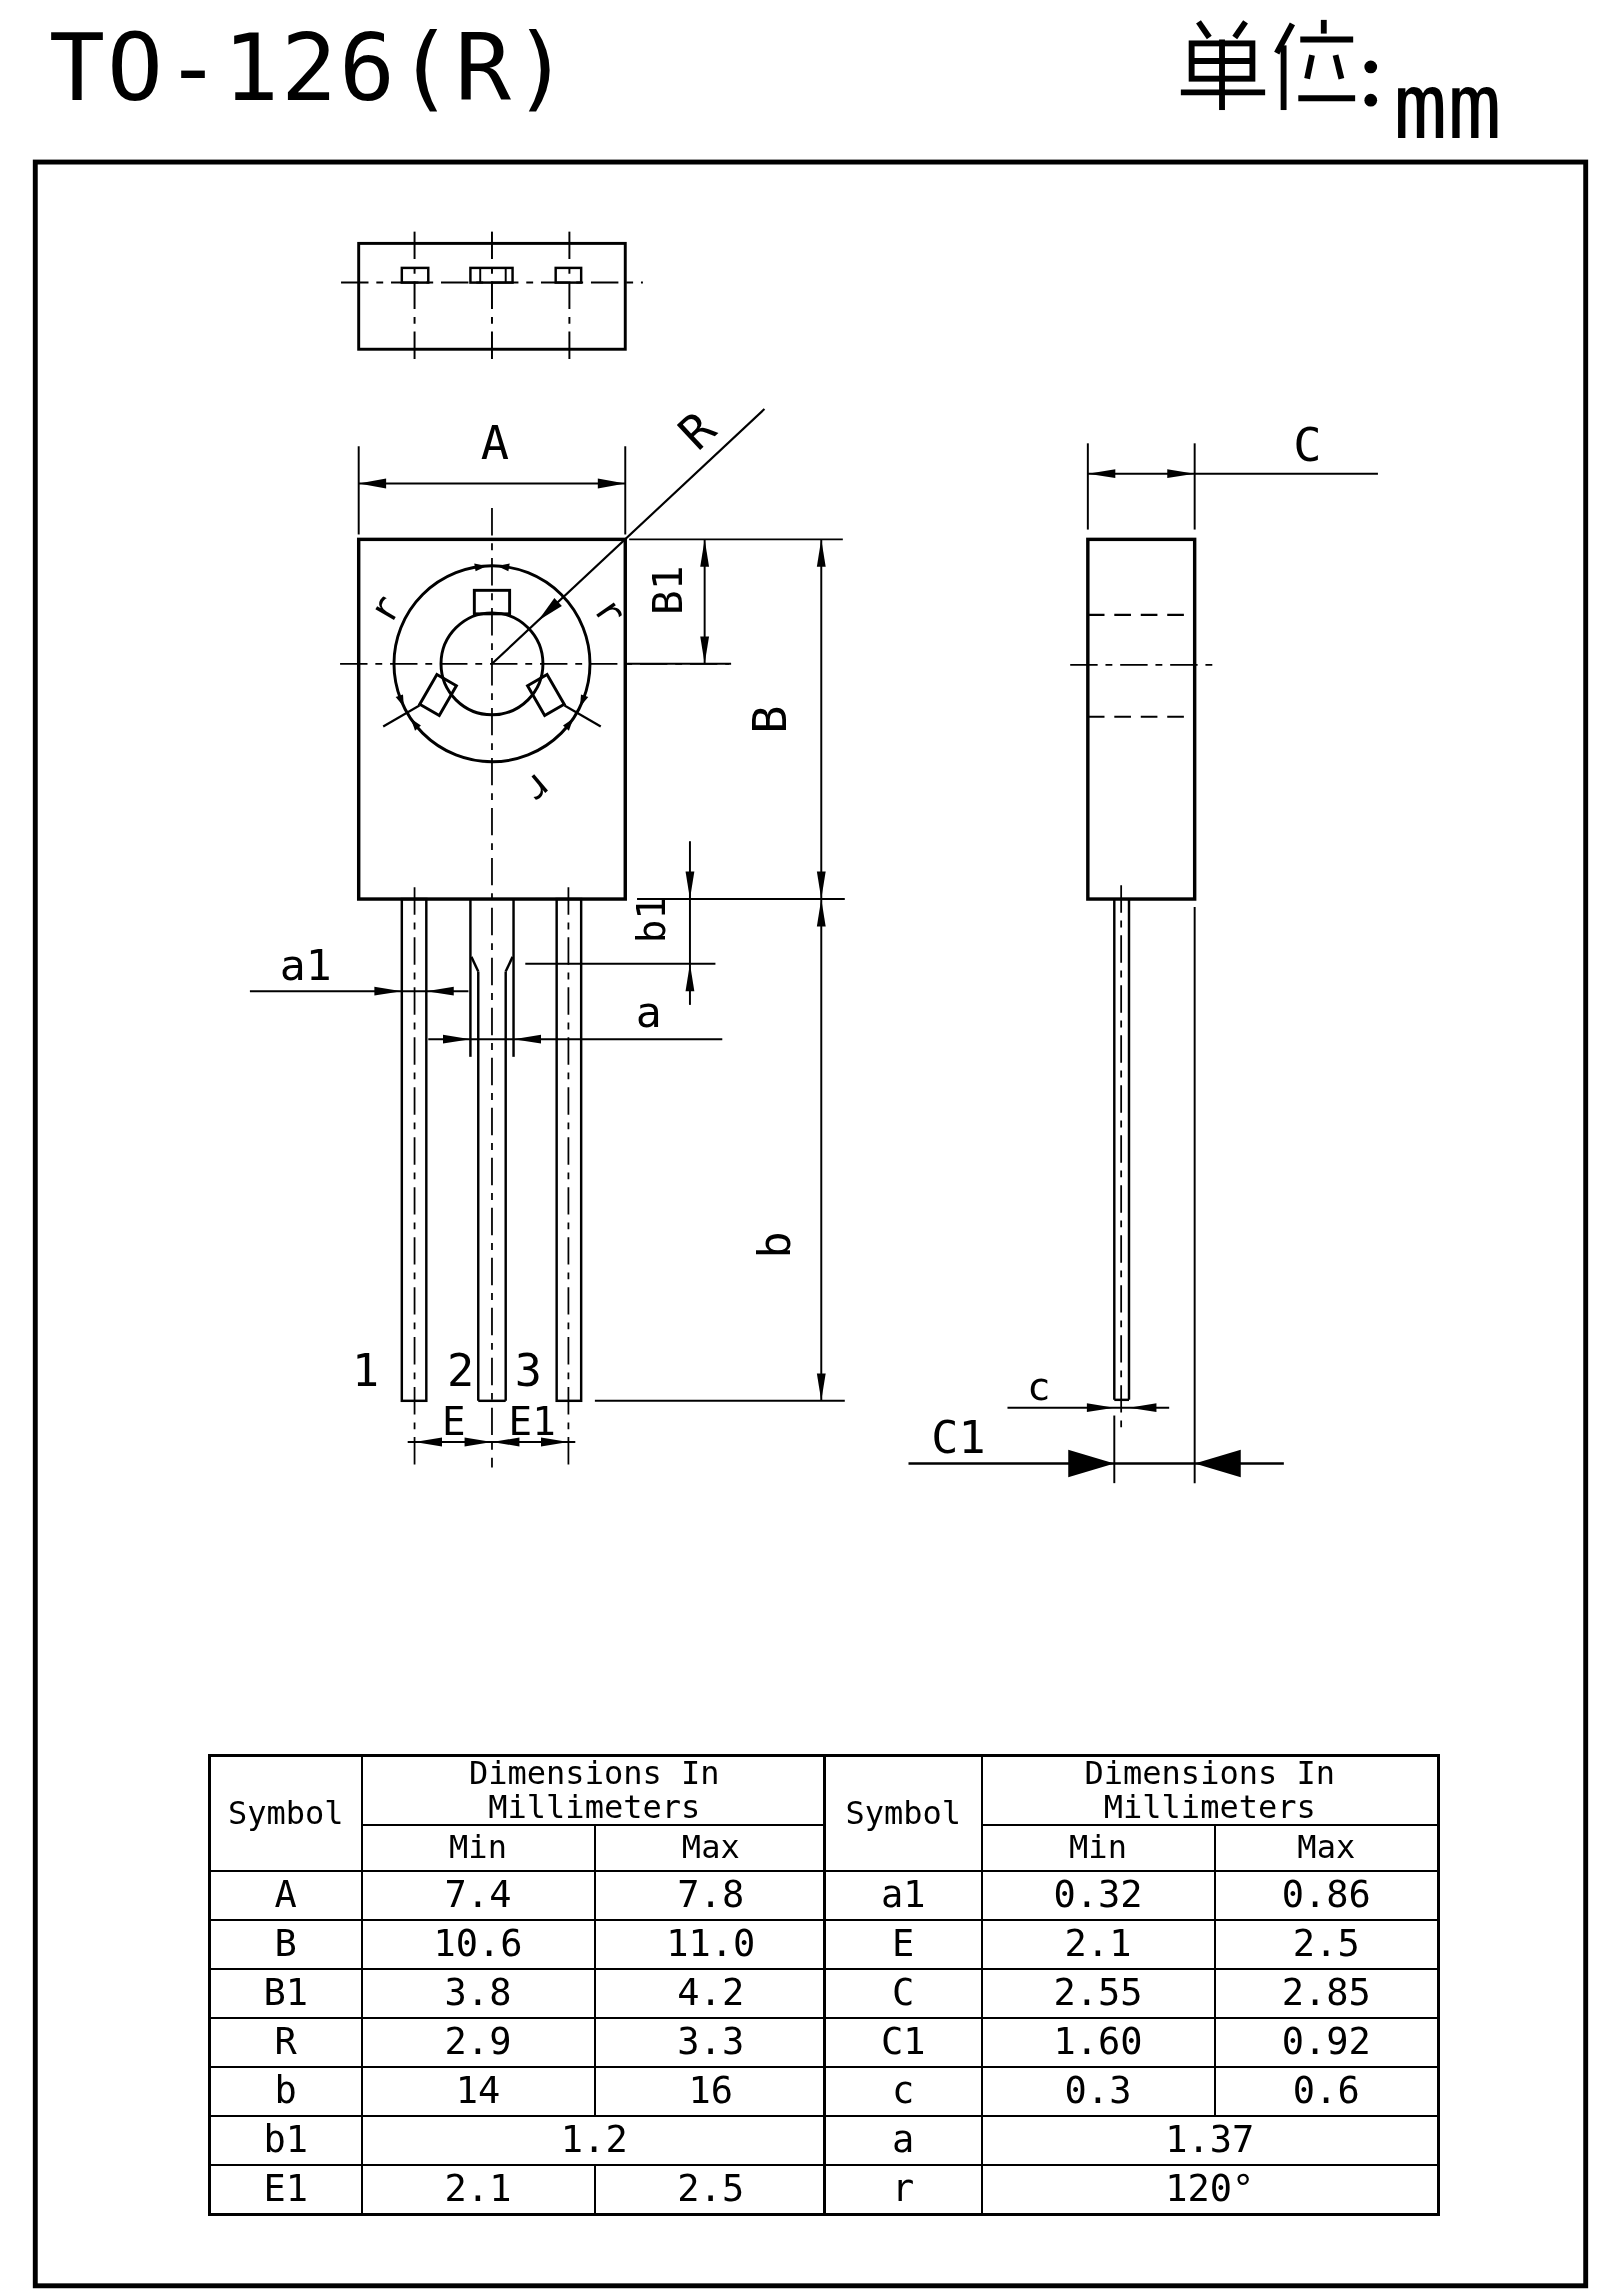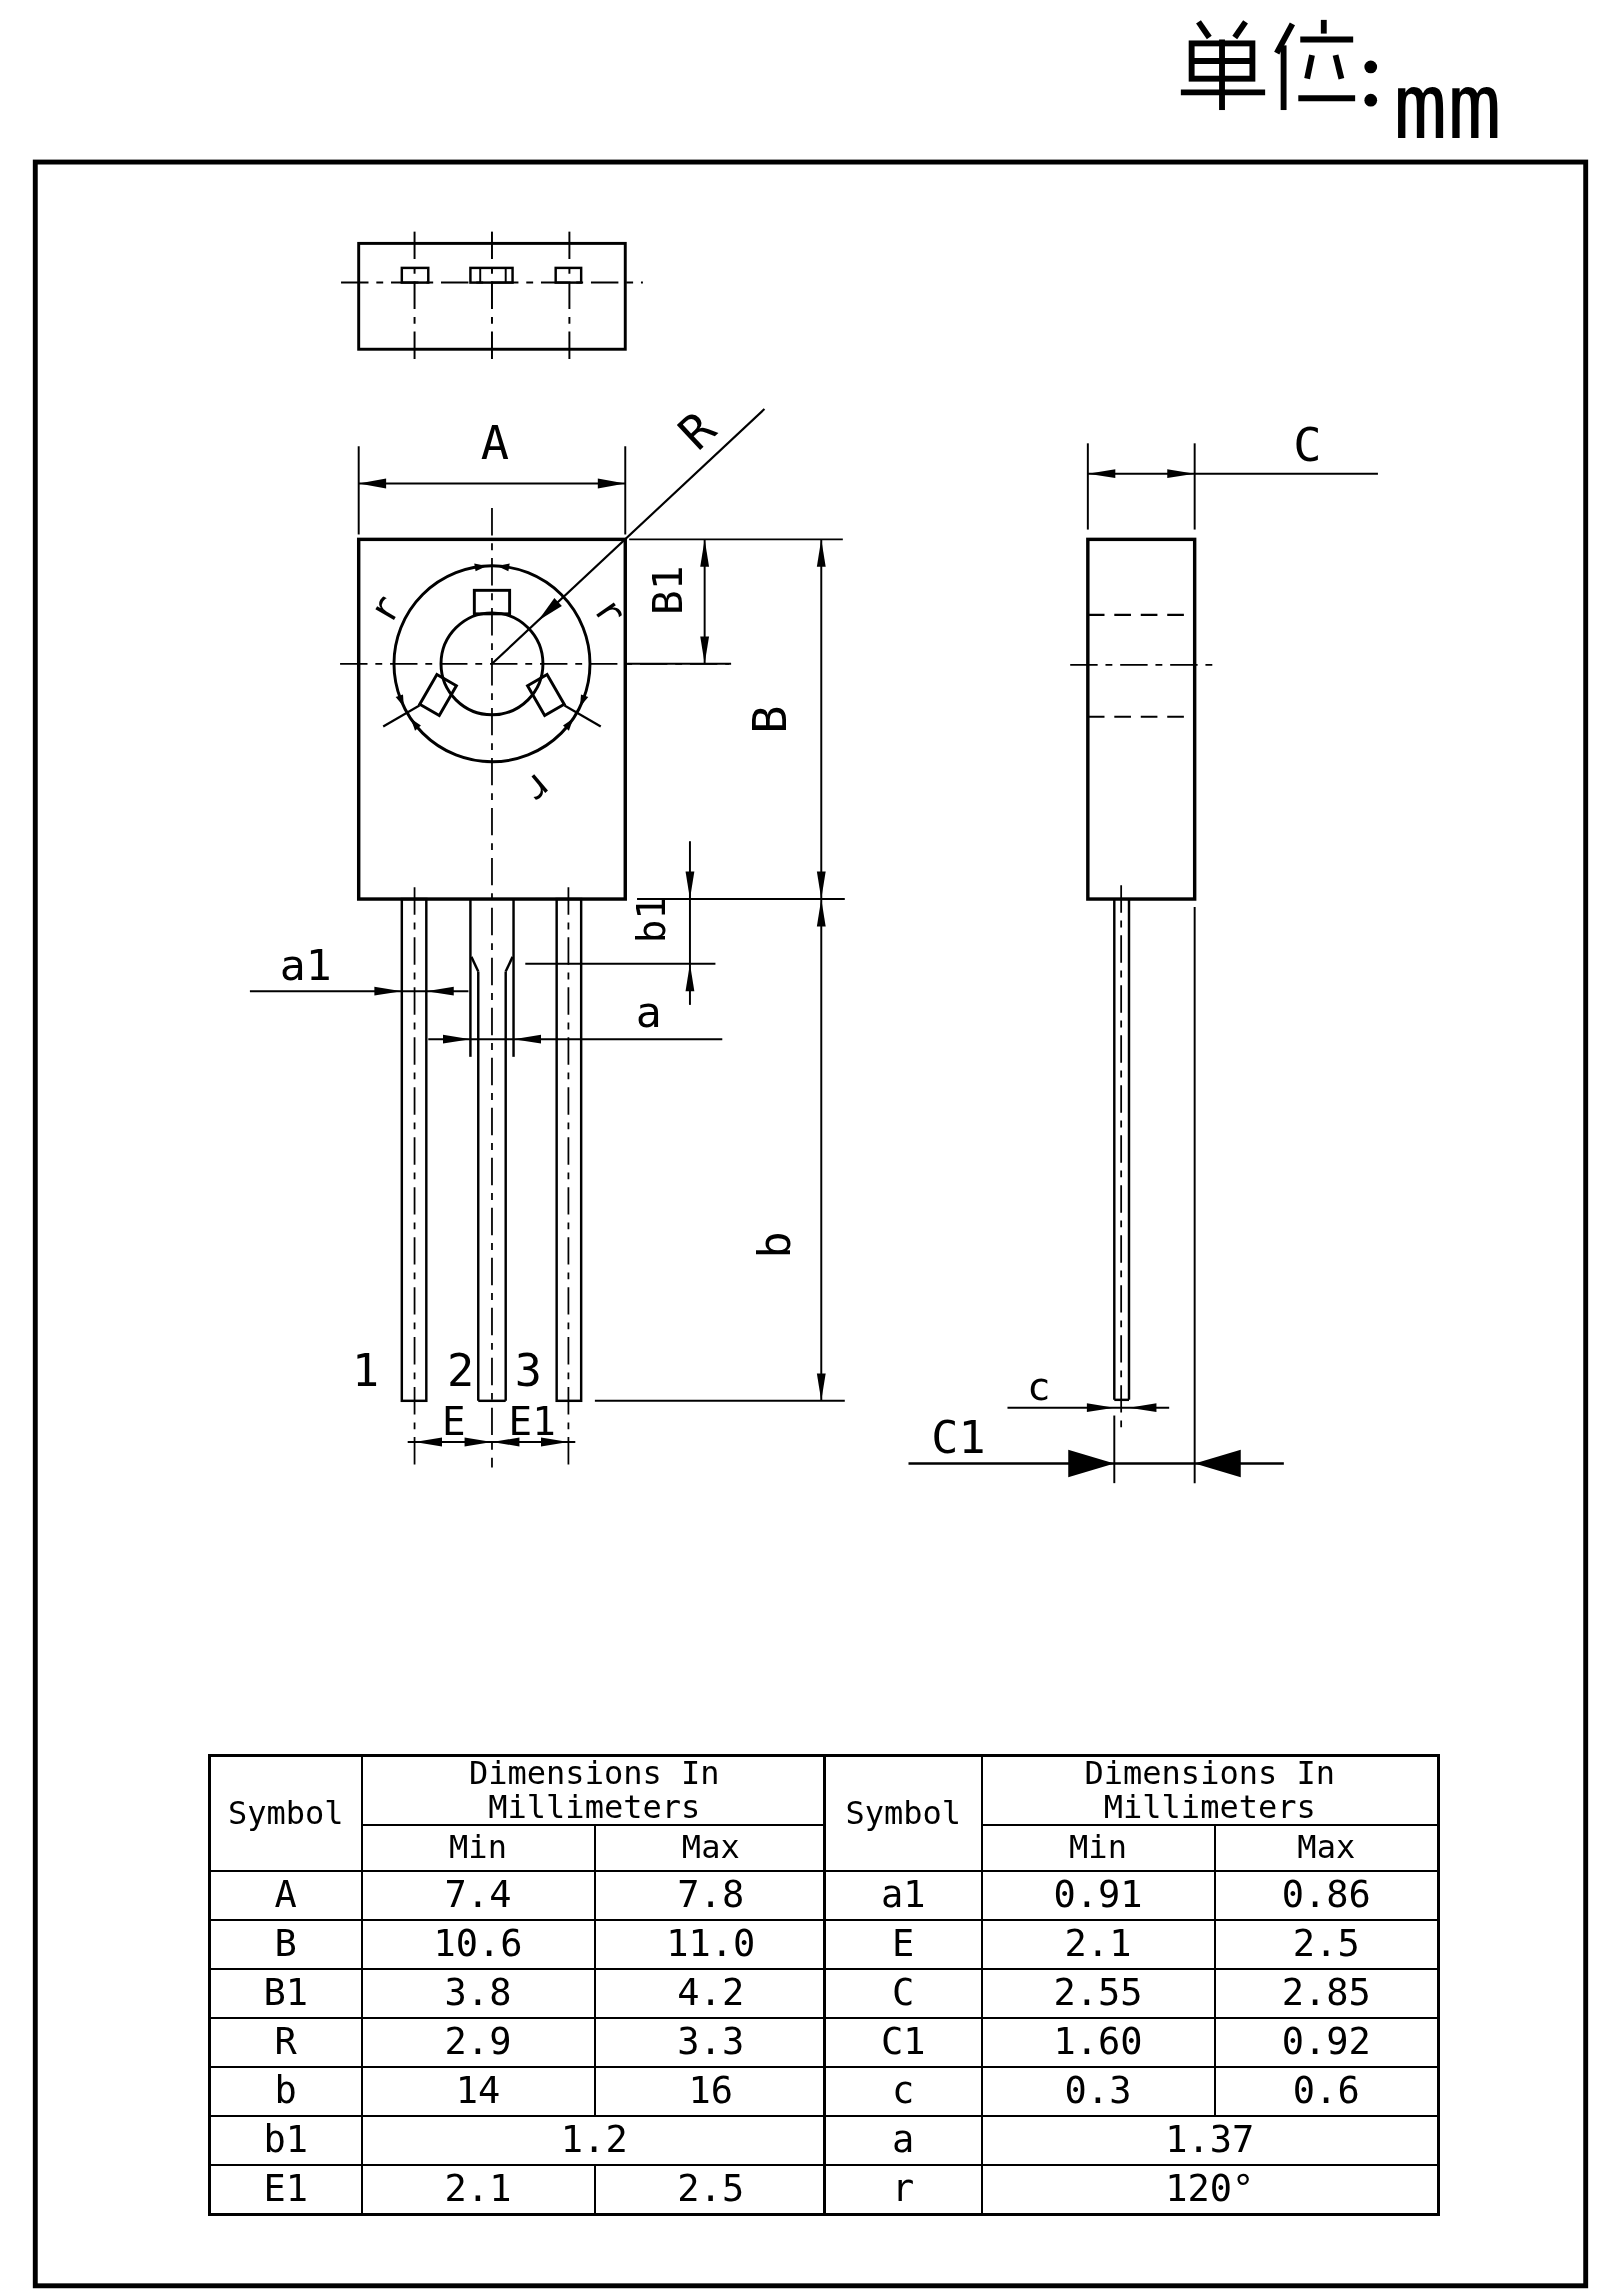--- a/index.html
+++ b/index.html
@@ -15,20 +15,21 @@
   .dim-table td{border:2.5px solid #000;text-align:center;vertical-align:middle;
                 padding:0;font-size:37px;line-height:1.05;}
   .dim-table{border:3.4px solid #000;}
   .dim-table .hd{font-size:32px;margin-top:18px;}
 </style>
 </head>
 <body>
 
 <div class="page">
 
+  <div class="title">TO-126(R)</div>
 
   <div class="units">
     <svg width="90" height="98" viewBox="0 0 90 100">
       <g stroke="#000" stroke-width="6" fill="none">
         <line x1="20" y1="8" x2="31" y2="24"></line>
         <line x1="68" y1="8" x2="57" y2="24"></line>
         <rect x="13" y="30" width="62" height="36"></rect>
         <line x1="13" y1="48" x2="75" y2="48"></line>
         <line x1="2" y1="80" x2="88" y2="80"></line>
         <line x1="44" y1="26" x2="44" y2="98"></line>
@@ -281,21 +282,21 @@
         <tr style="height:55px">
       <td rowspan="2" class="hd">Symbol</td>
       <td colspan="2" class="hd">Dimensions In Millimeters</td>
     </tr>
     <tr style="height:46px">
       <td class="hd">Min</td>
       <td class="hd">Max</td>
     </tr>
     <tr style="height:49px">
       <td>a1</td>
-      <td>0.91</td>
+      <td>0.32</td>
       <td>0.86</td>
     </tr>
     <tr style="height:49px">
       <td>E</td>
       <td>2.1</td>
       <td>2.5</td>
     </tr>
     <tr style="height:49px">
       <td>C</td>
       <td>2.55</td>

